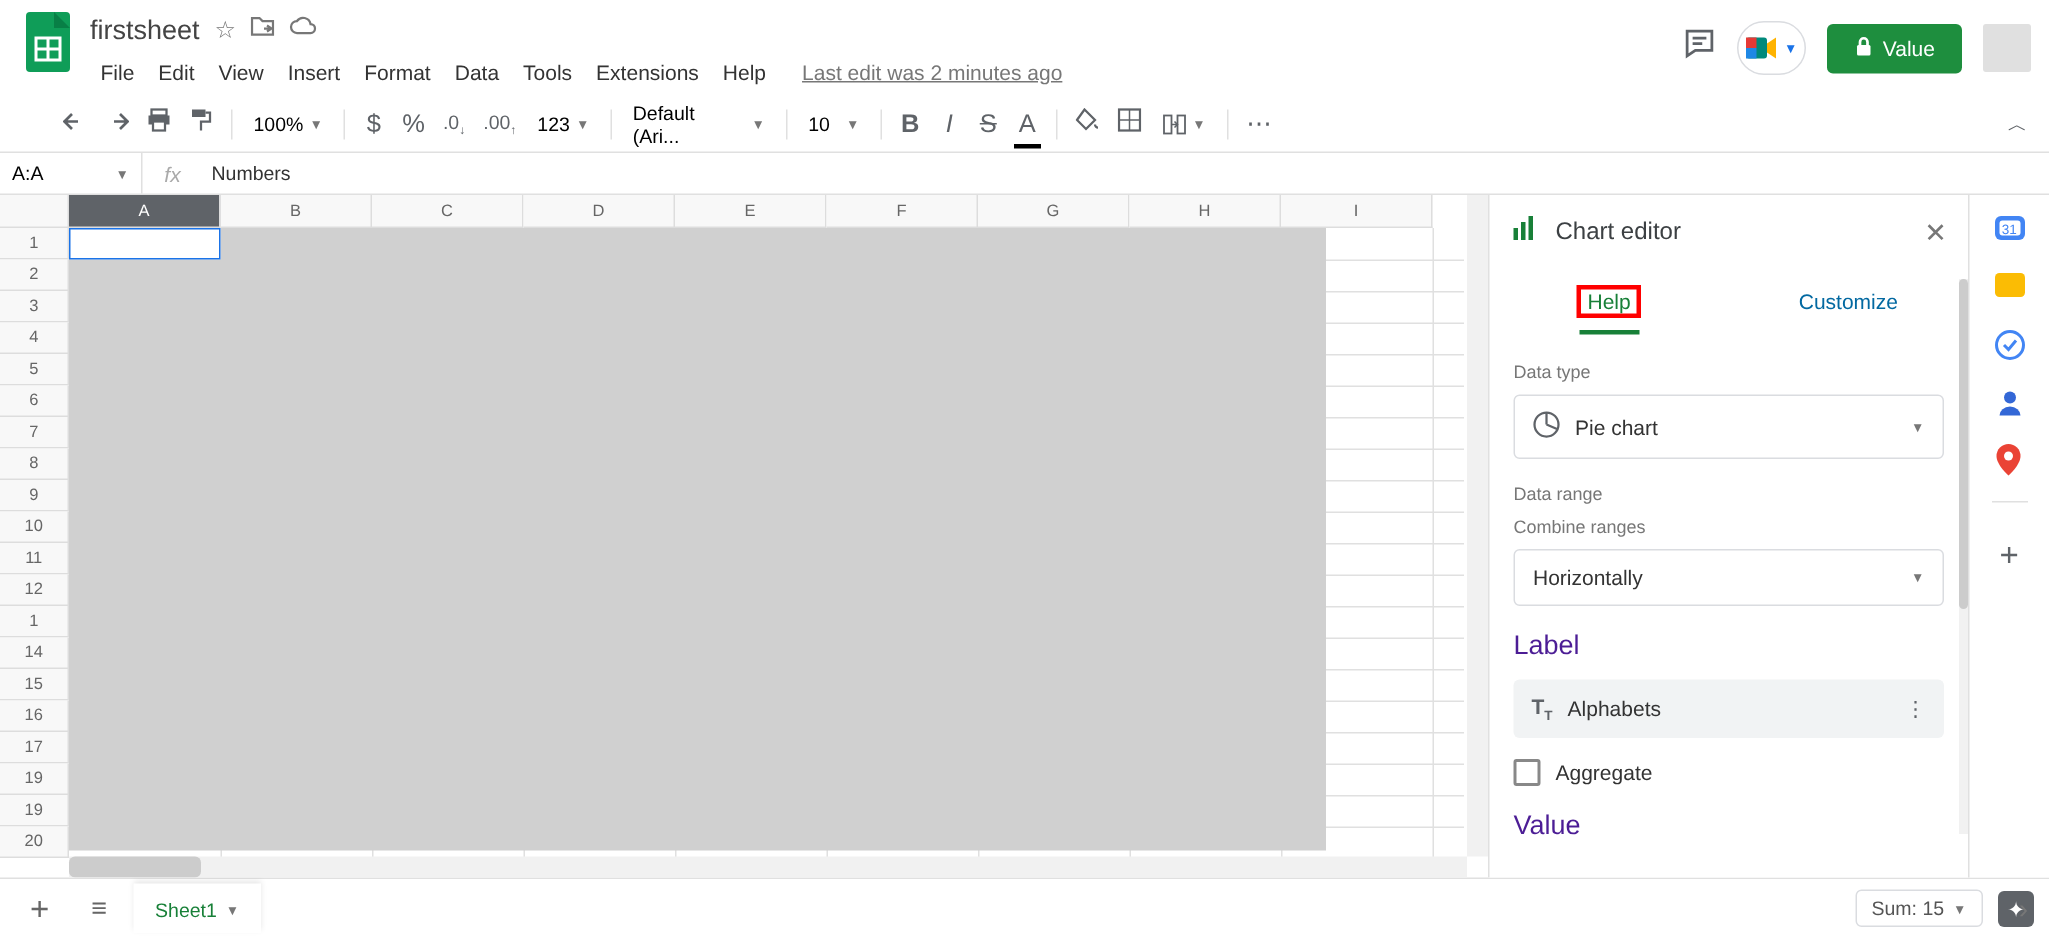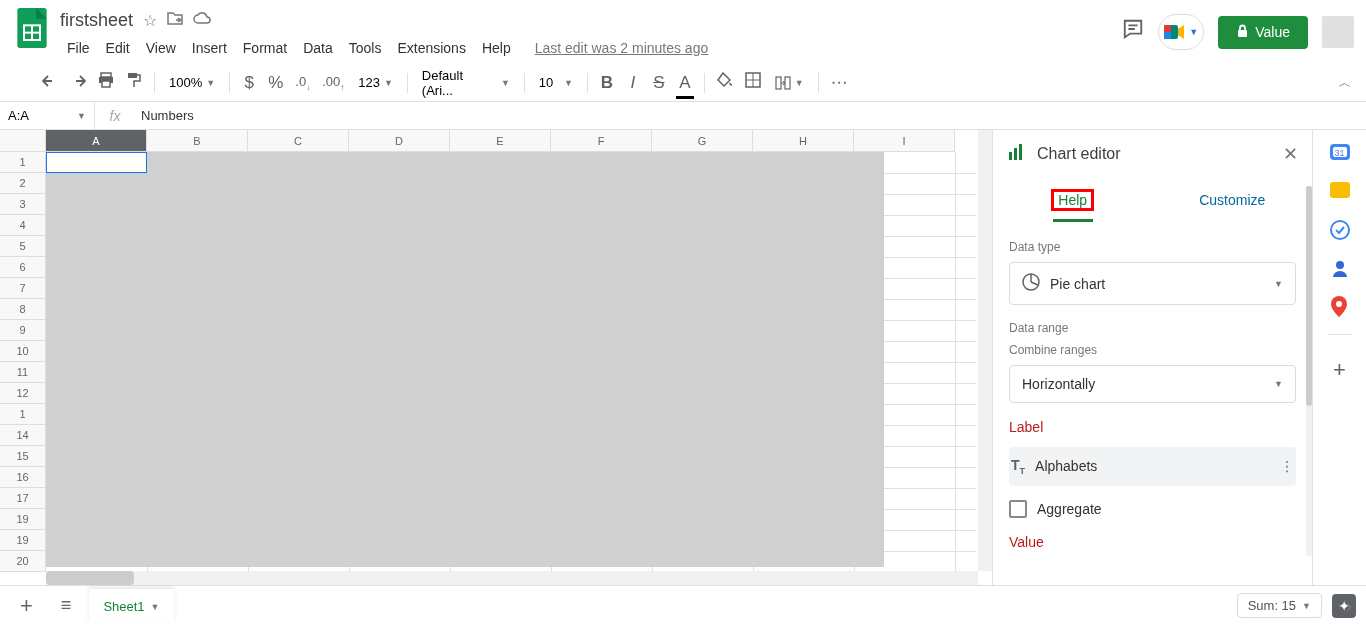--- a/index.html
+++ b/index.html
@@ -64,22 +64,22 @@
 .ce-tabs { display: flex; height: 44px; }
 .ce-tab { flex: 1; display: flex; align-items: center; justify-content: center; font-size: 14px; color: #0369a1; cursor: pointer; position: relative; }
 .ce-tab.active { color: #188038; font-weight: 500; }
 .ce-tab.active::after { content: ''; position: absolute; bottom: 0; width: 40px; height: 3px; background: #188038; }
 .red-box { border: 3px solid red; padding: 0 4px; }
 .ce-body { padding: 12px 16px; overflow-y: auto; flex: 1; }
 .ce-label { font-size: 12px; color: #777; margin-bottom: 8px; margin-top: 6px; }
 .ce-select { border: 1px solid #dadce0; border-radius: 4px; padding: 10px 12px; display: flex; align-items: center; gap: 10px; font-size: 14px; color: #333; margin-bottom: 16px; justify-content: space-between; }
 .ce-input-row { display: flex; align-items: center; justify-content: space-between; border-bottom: 1px solid #e0e0e0; padding-bottom: 8px; margin-bottom: 16px; }
 .ce-input { font-size: 13px; color: #333; }
-.ce-section-title { font-size: 14px; color: #b91c1c; margin-bottom: 12px; margin-top: 6px; }
-.ce-chip { background: #f1f3f4; border-radius: 4px; padding: 10px 2px; display: flex; align-items: center; gap: 10px; font-size: 14px; color: #333; margin-bottom: 14px; justify-content: space-between; }
+.ce-section-title { font-size: 18px; color: #4c1d95; margin-bottom: 12px; margin-top: 6px; }
+.ce-chip { background: #f1f3f4; border-radius: 4px; padding: 10px 12px; display: flex; align-items: center; gap: 10px; font-size: 14px; color: #333; margin-bottom: 14px; justify-content: space-between; }
 .ce-checkbox-row { display: flex; align-items: center; gap: 10px; font-size: 14px; color: #333; margin-bottom: 16px; }
 .ce-checkbox { width: 18px; height: 18px; border: 2px solid #888; border-radius: 2px; }
 
 
 .right-rail { width: 54px; border-left: 1px solid #e0e0e0; background: #fff; display: flex; flex-direction: column; align-items: center; padding-top: 14px; gap: 22px; }
 .rail-icon { width: 20px; height: 16px; border-radius: 4px; }
 
 
 .footer { height: 40px; border-top: 1px solid #e0e0e0; display: flex; align-items: center; padding: 0 10px; justify-content: space-between; }
 .footer-left { display: flex; align-items: center; gap: 12px; }

